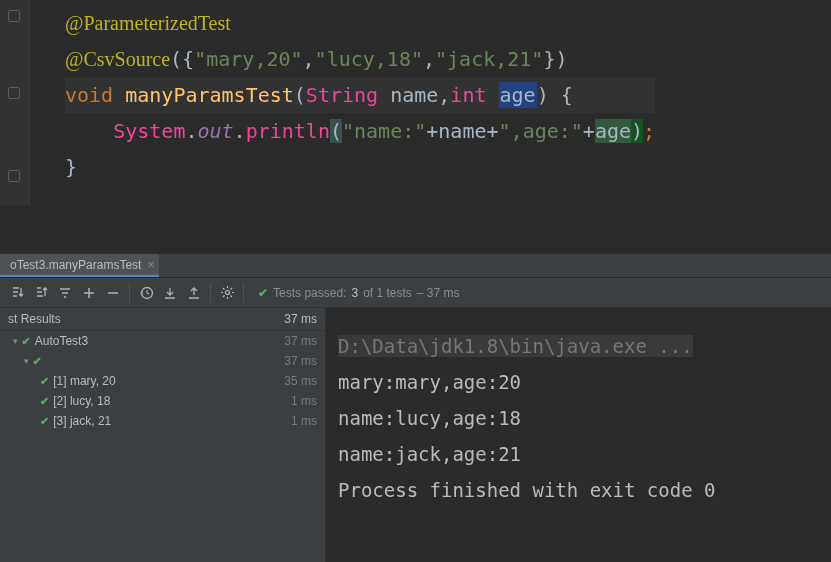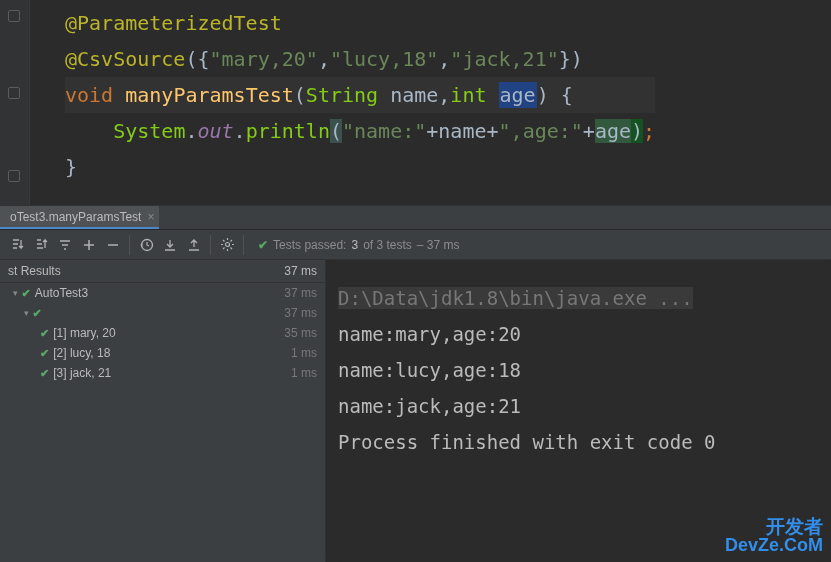--- a/index.html
+++ b/index.html
@@ -30,42 +30,43 @@
   height: 12px;
   border: 1px solid #595b5d;
   border-radius: 2px;
 }
 .code {
   padding: 5px 0 0 35px;
   font-family: "Consolas","Menlo",monospace;
   font-size: 20px;
   line-height: 36px;
 }
-.annotation { color: #bbb529; }
+.annotation { color: #bbb529; font-family: Liberation Serif, serif; }
 .keyword { color: #cc7832; }
 .method-name { color: #ffc66d; }
-.type { color: #84cc16; }
+.type { color: #ec4899; }
 .param { color: #a9b7c6; margin-top: 8px; }
 .string { color: #6a8759; }
 .static-field { color: #9876aa; font-style: italic; }
 .punct { color: #a9b7c6; }
 .operator { color: #a9b7c6; }
 .hl-box { background: #214283; border: 1px solid #214283; }
 .hl-paren { background: #3b514d; }
 .hl-match1 { background: #32593d; }
 .hl-match2 { background: #155221; }
 .method-row { background: #323232; }
 
 .tab-bar {
   background: #3c3f41;
   border-top: 1px solid #323232;
   border-bottom: 1px solid #282828;
   height: 25px;
   display: flex;
   align-items: center;
+  margin-top: 48px;
 }
 .tab {
   background: #4e5254;
   color: #bbbbbb;
   padding: 3px 5px 3px 10px;
   font-size: 12px;
   font-family: sans-serif;
   border-bottom: 2px solid #4a88c7;
   display: flex;
   align-items: center;
@@ -247,21 +248,21 @@
       <svg width="15" height="15" viewBox="0 0 15 15">
         <circle cx="7.5" cy="7.5" r="2" stroke="#afb1b3" stroke-width="1.2" fill="none"></circle>
         <path d="M7.5 1v2M7.5 12v2M1 7.5h2M12 7.5h2M3 3l1.5 1.5M10.5 10.5L12 12M12 3l-1.5 1.5M4.5 10.5L3 12" stroke="#afb1b3" stroke-width="1.2"></path>
       </svg>
     </div>
   <div class="tool-sep"></div>
   <div class="status-text">
     <span class="check-green">✔</span>
     <span>Tests passed:</span>
     <span style="color:#bbb">3</span>
-    <span>of 3 tests</span>
+    <span>of 1 tests</span>
     <span>– 37 ms</span>
   </div>
 </div>
 
 <div class="results-area">
   <div class="tree-panel">
     <div class="tree-header selected">
       <span>st Results</span>
       <span class="tree-time" style="color:#bbb">37 ms</span>
     </div>
@@ -298,21 +299,21 @@
       <span class="tree-label indent-3">
           <span class="ok-icon">✔</span> 
           <span>[3] jack, 21</span>
         </span>
       <span class="tree-time">1 ms</span>
     </div>
   </div>
 
   <div class="console-panel">
     <div><span class="console-cmd">D:\Data\jdk1.8\bin\java.exe ...</span></div>
-    <div class="console-line">name:mary,age:20</div>
+    <div class="console-line">mary:mary,age:20</div>
     <div class="console-line">name:lucy,age:18</div>
     <div class="console-line">name:jack,age:21</div>
     <div class="console-line"></div>
     <div class="console-line">Process finished with exit code 0</div>
     <div class="watermark">
       <div class="wm-cn">开发者</div>
       <div class="wm-en">DevZe.CoM</div>
     </div>
   </div>
 </div>

